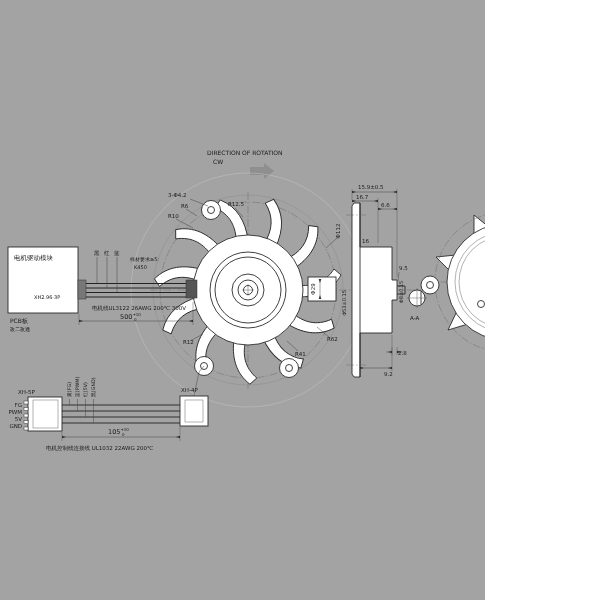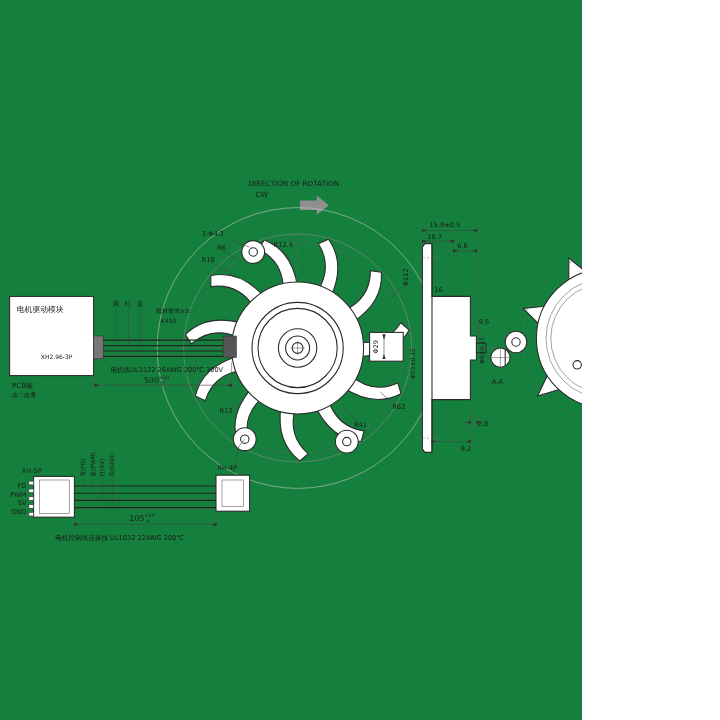--- a/index.html
+++ b/index.html
@@ -1,16 +1,16 @@
 <!DOCTYPE html>
 <html><head>
 <meta charset="utf-8">
 <style>
   html,body{margin:0;padding:0;background:#fff;}
-  .canvas{width:485px;height:600px;background:#15803d;position:relative;overflow:hidden;}
+  .canvas{width:485px;height:600px;background:#a3a3a3;position:relative;overflow:hidden;}
   svg{font-family:"DejaVu Sans",sans-serif;}
   text{fill:#1a1a1a;}
   .ol{stroke:#2b2b2b;stroke-width:0.9;fill:none;}
   .olw{stroke:#2b2b2b;stroke-width:0.9;fill:#fff;}
   .thin{stroke:#555;stroke-width:0.45;fill:none;}
   .dim{stroke:#444;stroke-width:0.5;fill:none;}
   .cl{stroke:#666;stroke-width:0.45;fill:none;stroke-dasharray:8 2 1.5 2;}
   .t55{font-size:5.5px;}
   .t5{font-size:5px;}
   .t6{font-size:6px;}

